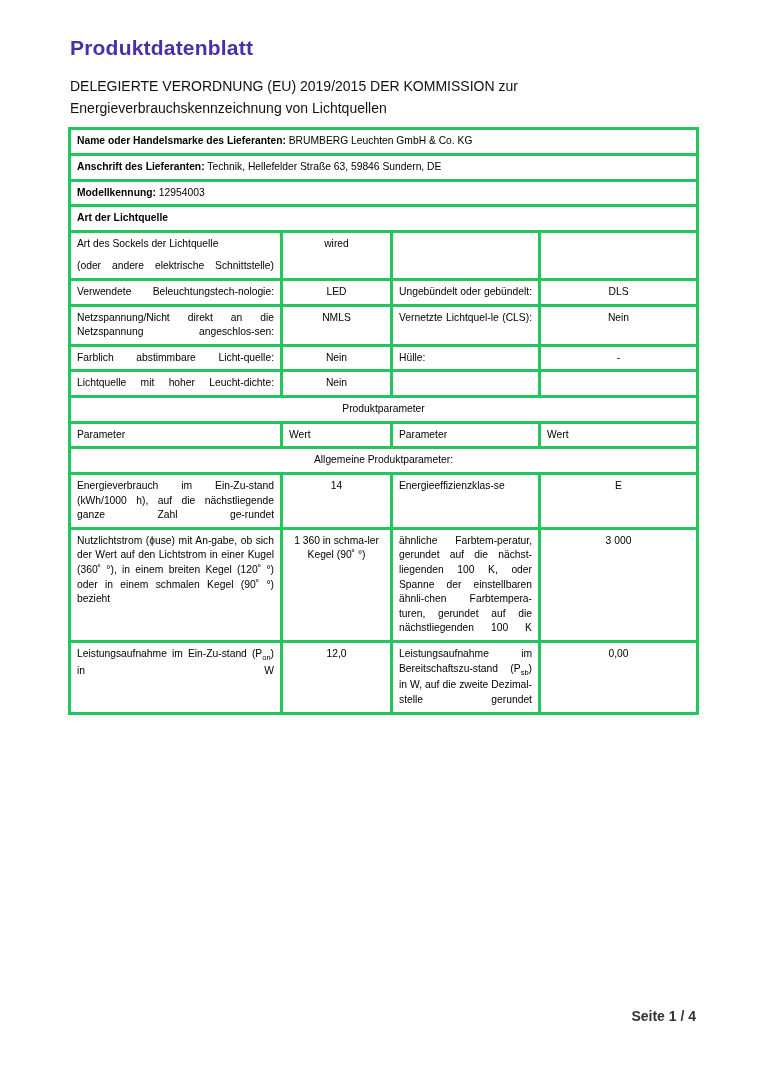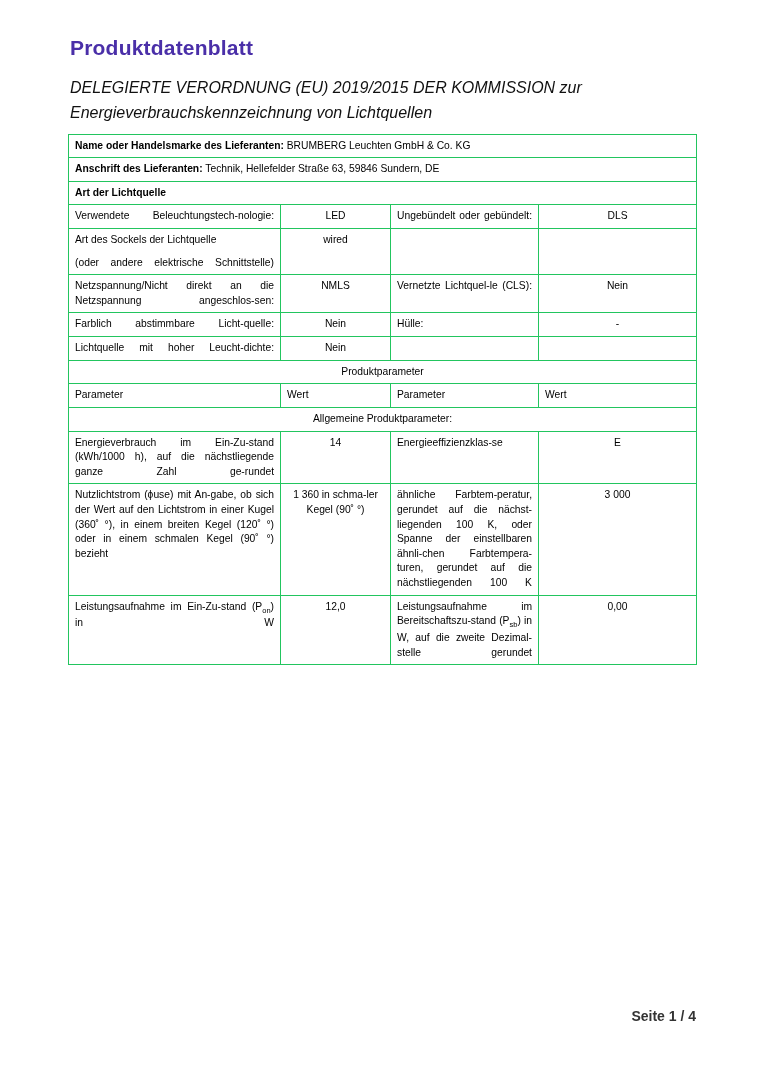--- a/index.html
+++ b/index.html
@@ -29,33 +29,32 @@
     width: 628px;
   }
   .doc-title {
     color: #4a2fa8;
     font-size: 21px;
     font-weight: bold;
     margin: 0 0 10px 2px;
     letter-spacing: 0.2px;
   }
   .subtitle {
-    font-size: 16px;
+    font-size: 14px;
     line-height: 1.55;
     margin: 16px 0 8px 2px;
     color: #111;
-    font-style: italic;
   }
   table.sheet {
     border-collapse: collapse;
     width: 628px;
     table-layout: fixed;
   }
   table.sheet td {
-    border: 1px solid #22c55e;
+    border: 3px solid #22c55e;
     padding: 4px 6px;
     font-size: 10.3px;
     vertical-align: top;
     line-height: 1.42;
     color: #000;
   }
   .lbl { text-align: justify; text-align-last: justify; }
   .lbl-plain { text-align: left; }
   .ctr { text-align: center; }
   .bold { font-weight: bold; }
@@ -106,43 +105,49 @@
         </td>
       </tr>
 
       <tr>
         <td colspan="4">
           <span class="bold">Anschrift des Lieferanten:</span>
           <span>Technik, Hellefelder Straße 63, 59846 Sundern, DE</span>
         </td>
       </tr>
 
+      <tr>
+        <td colspan="4">
+          <span class="bold">Modellkennung:</span>
+          <span>12954003</span>
+        </td>
+      </tr>
 
       <tr>
         <td colspan="4" class="bold">Art der Lichtquelle</td>
+      </tr>
+
+      <tr>
+        <td>
+          <div class="lbl-plain">Art des Sockels der Lichtquelle</div>
+          <div class="lbl" style="margin-top:8px">(oder andere elektrische Schnittstelle)</div>
+        </td>
+        <td class="ctr">wired</td>
+        <td class="lbl"></td>
+        <td class="ctr"></td>
       </tr>
 
       <tr>
         <td class="lbl">Verwendete Beleuchtungstech-nologie:</td>
         <td class="ctr">LED</td>
         <td class="lbl">Ungebündelt oder gebündelt:</td>
         <td class="ctr">DLS</td>
       </tr>
 
       <tr>
-        <td>
-          <div class="lbl-plain">Art des Sockels der Lichtquelle</div>
-          <div class="lbl" style="margin-top:8px">(oder andere elektrische Schnittstelle)</div>
-        </td>
-        <td class="ctr">wired</td>
-        <td class="lbl"></td>
-        <td class="ctr"></td>
-      </tr>
-
-      <tr>
         <td class="lbl">Netzspannung/Nicht direkt an die Netzspannung angeschlos-sen:</td>
         <td class="ctr">NMLS</td>
         <td class="lbl">Vernetzte Lichtquel-le (CLS):</td>
         <td class="ctr">Nein</td>
       </tr>
 
       <tr>
         <td class="lbl">Farblich abstimmbare Licht-quelle:</td>
         <td class="ctr">Nein</td>
         <td class="lbl-plain">Hülle:</td>

